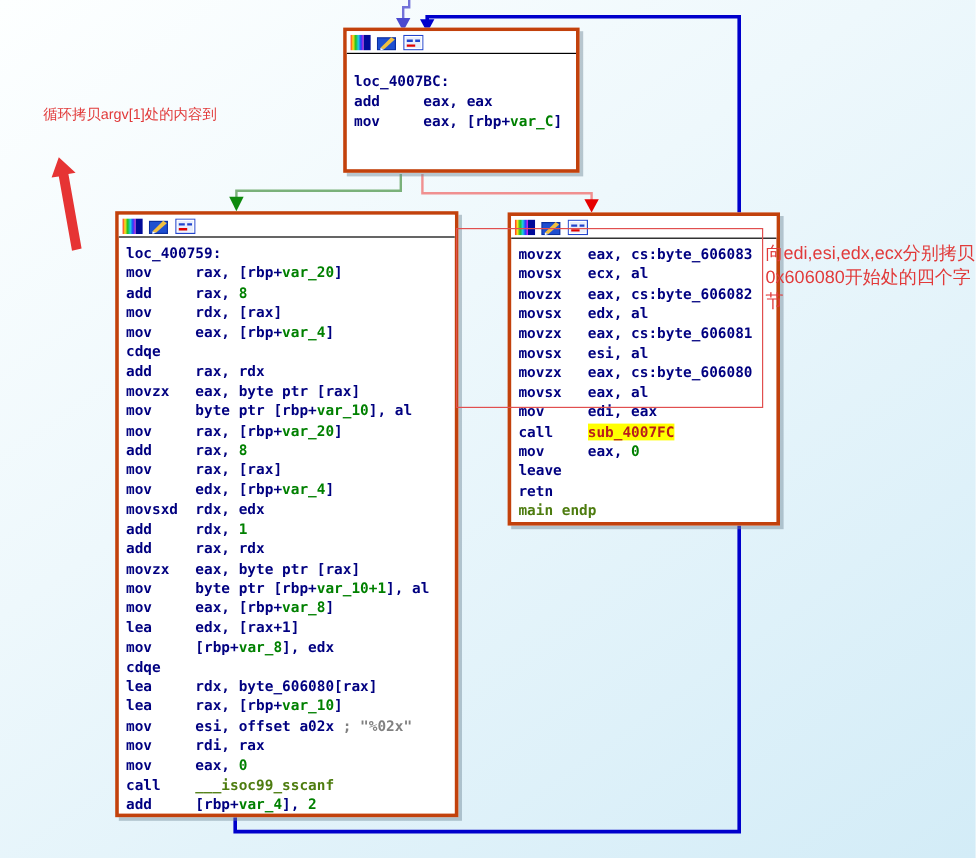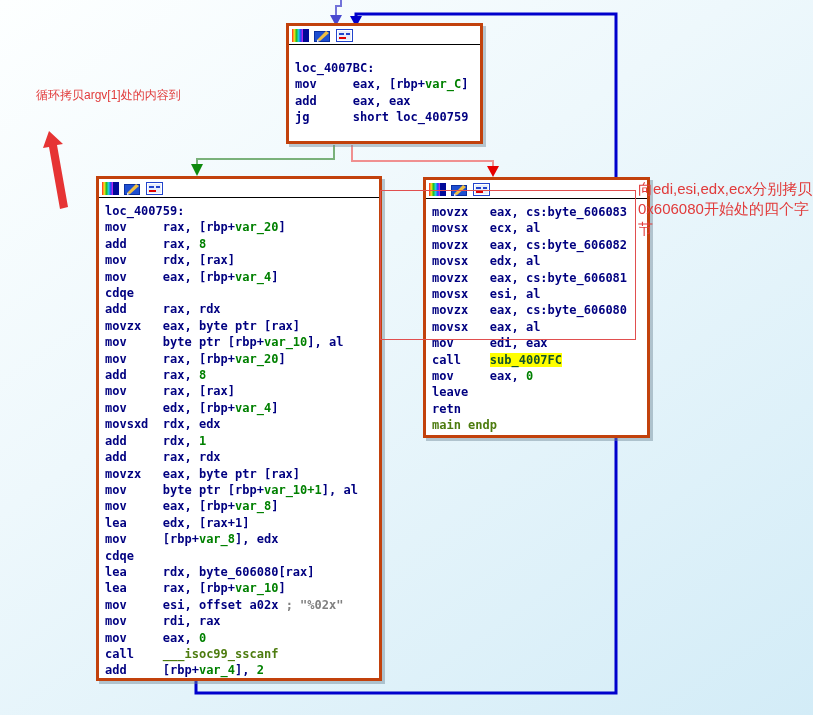--- a/index.html
+++ b/index.html
@@ -24,27 +24,27 @@
   .code{
     font-family:"DejaVu Sans Mono",monospace;font-weight:bold;font-size:12px;
     line-height:16.4px;white-space:pre;padding:5px 5px 0 6px;color:#000080;
     overflow:hidden;
   }
   .code-pad{padding-top:15px;}
   .n{color:#000080}
   .g{color:#008000}
   .b{color:#4d7c0f}
   .c{color:#808080}
-  .hl{color:#14532d;background:#ffff00}
+  .hl{color:#b91c1c;background:#ffff00}
   .annotation{
     position:absolute;color:#e13a3a;z-index:5;
     font-family:"Liberation Sans",sans-serif;
   }
   #left-annotation{left:4px;top:84px;font-size:12px;line-height:22px;margin-left:32px;}
-  #right-annotation{left:638px;top:179px;width:176px;font-size:15px;line-height:20px;}
+  #right-annotation{left:638px;top:202px;width:176px;font-size:15px;line-height:20px;}
   #highlight-rect{
     position:absolute;left:380px;top:190px;width:256px;height:150px;
     border:1px solid #e14f4f;box-sizing:border-box;z-index:3;
   }
 </style>
 </head>
 <body>
 
 <svg width="0" height="0" style="position:absolute">
   <defs>
@@ -100,21 +100,21 @@
       </span>
     <span class="ic">
         <svg width="17" height="13">
           <rect x="0.5" y="0.5" width="16" height="12" fill="#fff" stroke="#2244cc"></rect>
           <rect x="2" y="2" width="13" height="9" fill="#e8eefc"></rect>
           <path d="M3,5 h5 M10,5 h4" stroke="#2244cc" stroke-width="2"></path>
           <path d="M3,9 h7" stroke="#e00000" stroke-width="2"></path>
         </svg>
       </span>
   </div>
-  <div class="code code-pad"><div><span class="n">loc_4007BC:</span></div><div><span class="n">mov     eax, [rbp+</span><span class="g">var_C</span><span class="n">]</span></div><div><span class="n">add     eax, eax</span></div><div><span class="n">jg      short loc_400759</span></div></div>
+  <div class="code code-pad"><div><span class="n">loc_4007BC:</span></div><div><span class="n">add     eax, eax</span></div><div><span class="n">mov     eax, [rbp+</span><span class="g">var_C</span><span class="n">]</span></div></div>
 </div>
 
 <div class="node" style="left:56px;top:176px;width:286px;height:505px">
   <div class="titlebar">
     <span class="ic">
         <svg width="17" height="13">
           <rect x="0" y="0" width="11" height="13" fill="url(#rainbow)"></rect>
           <rect x="11" y="0" width="6" height="13" fill="#000a99"></rect>
         </svg>
       </span>

